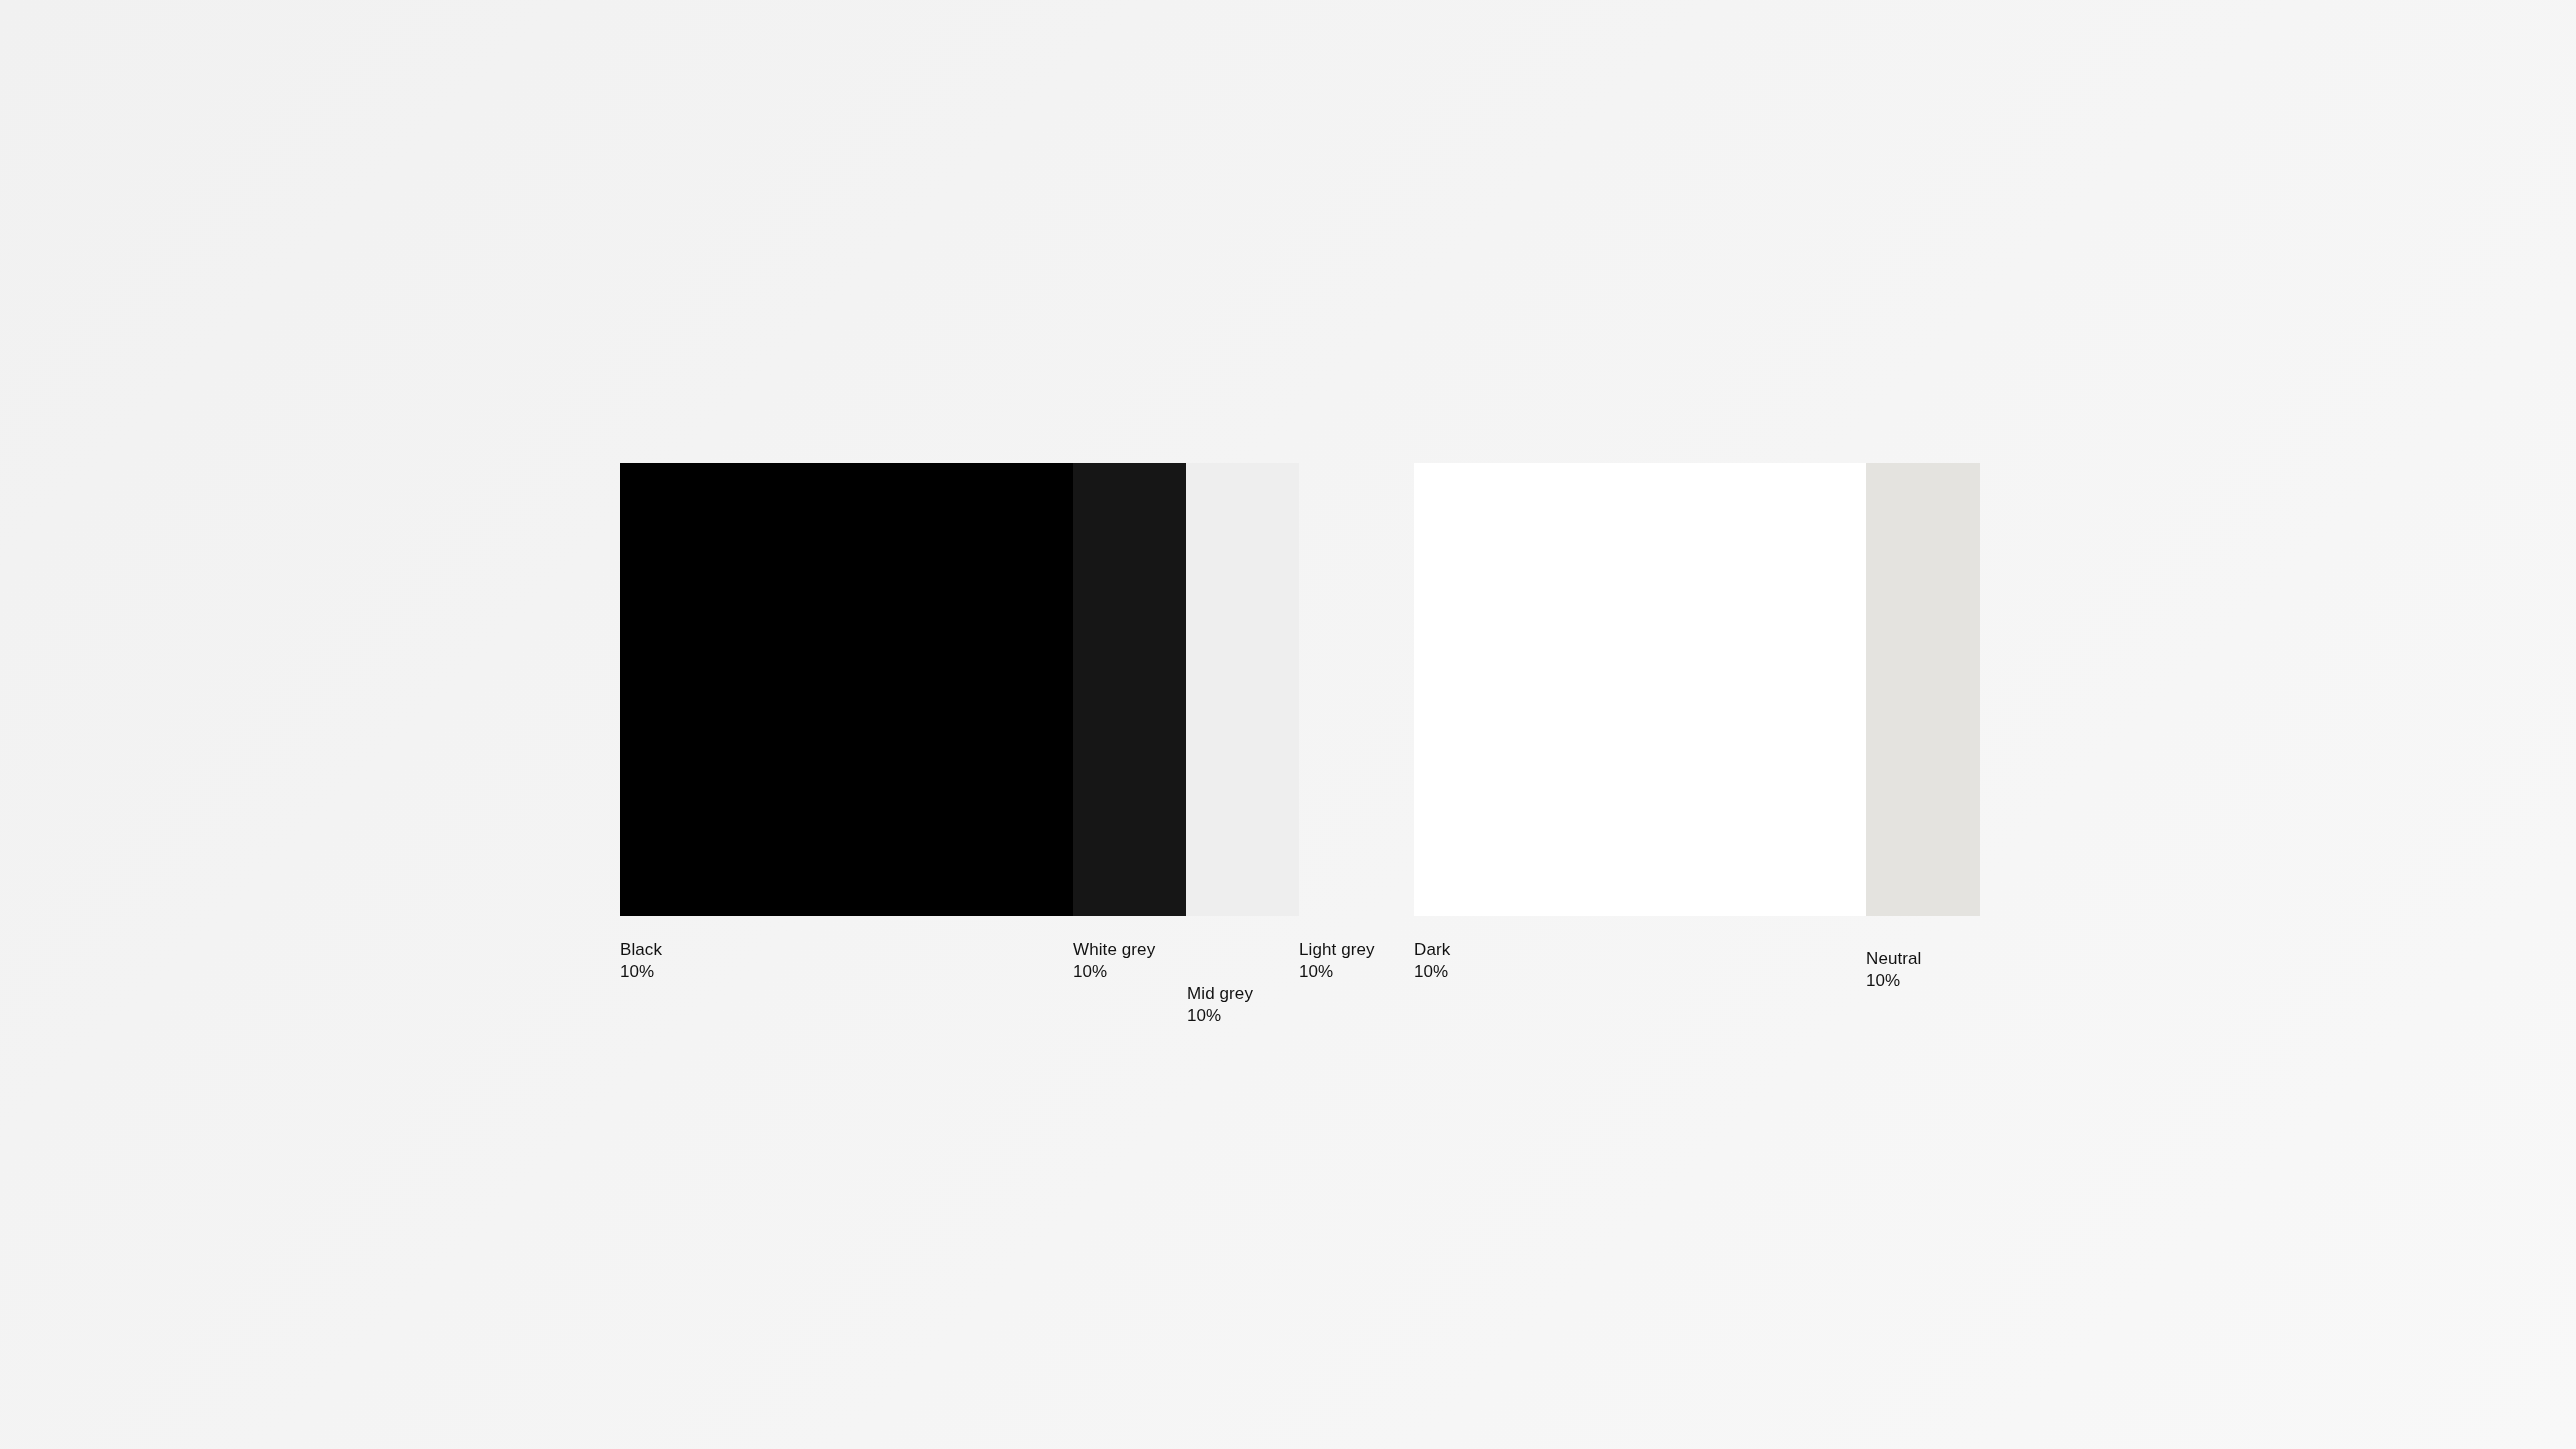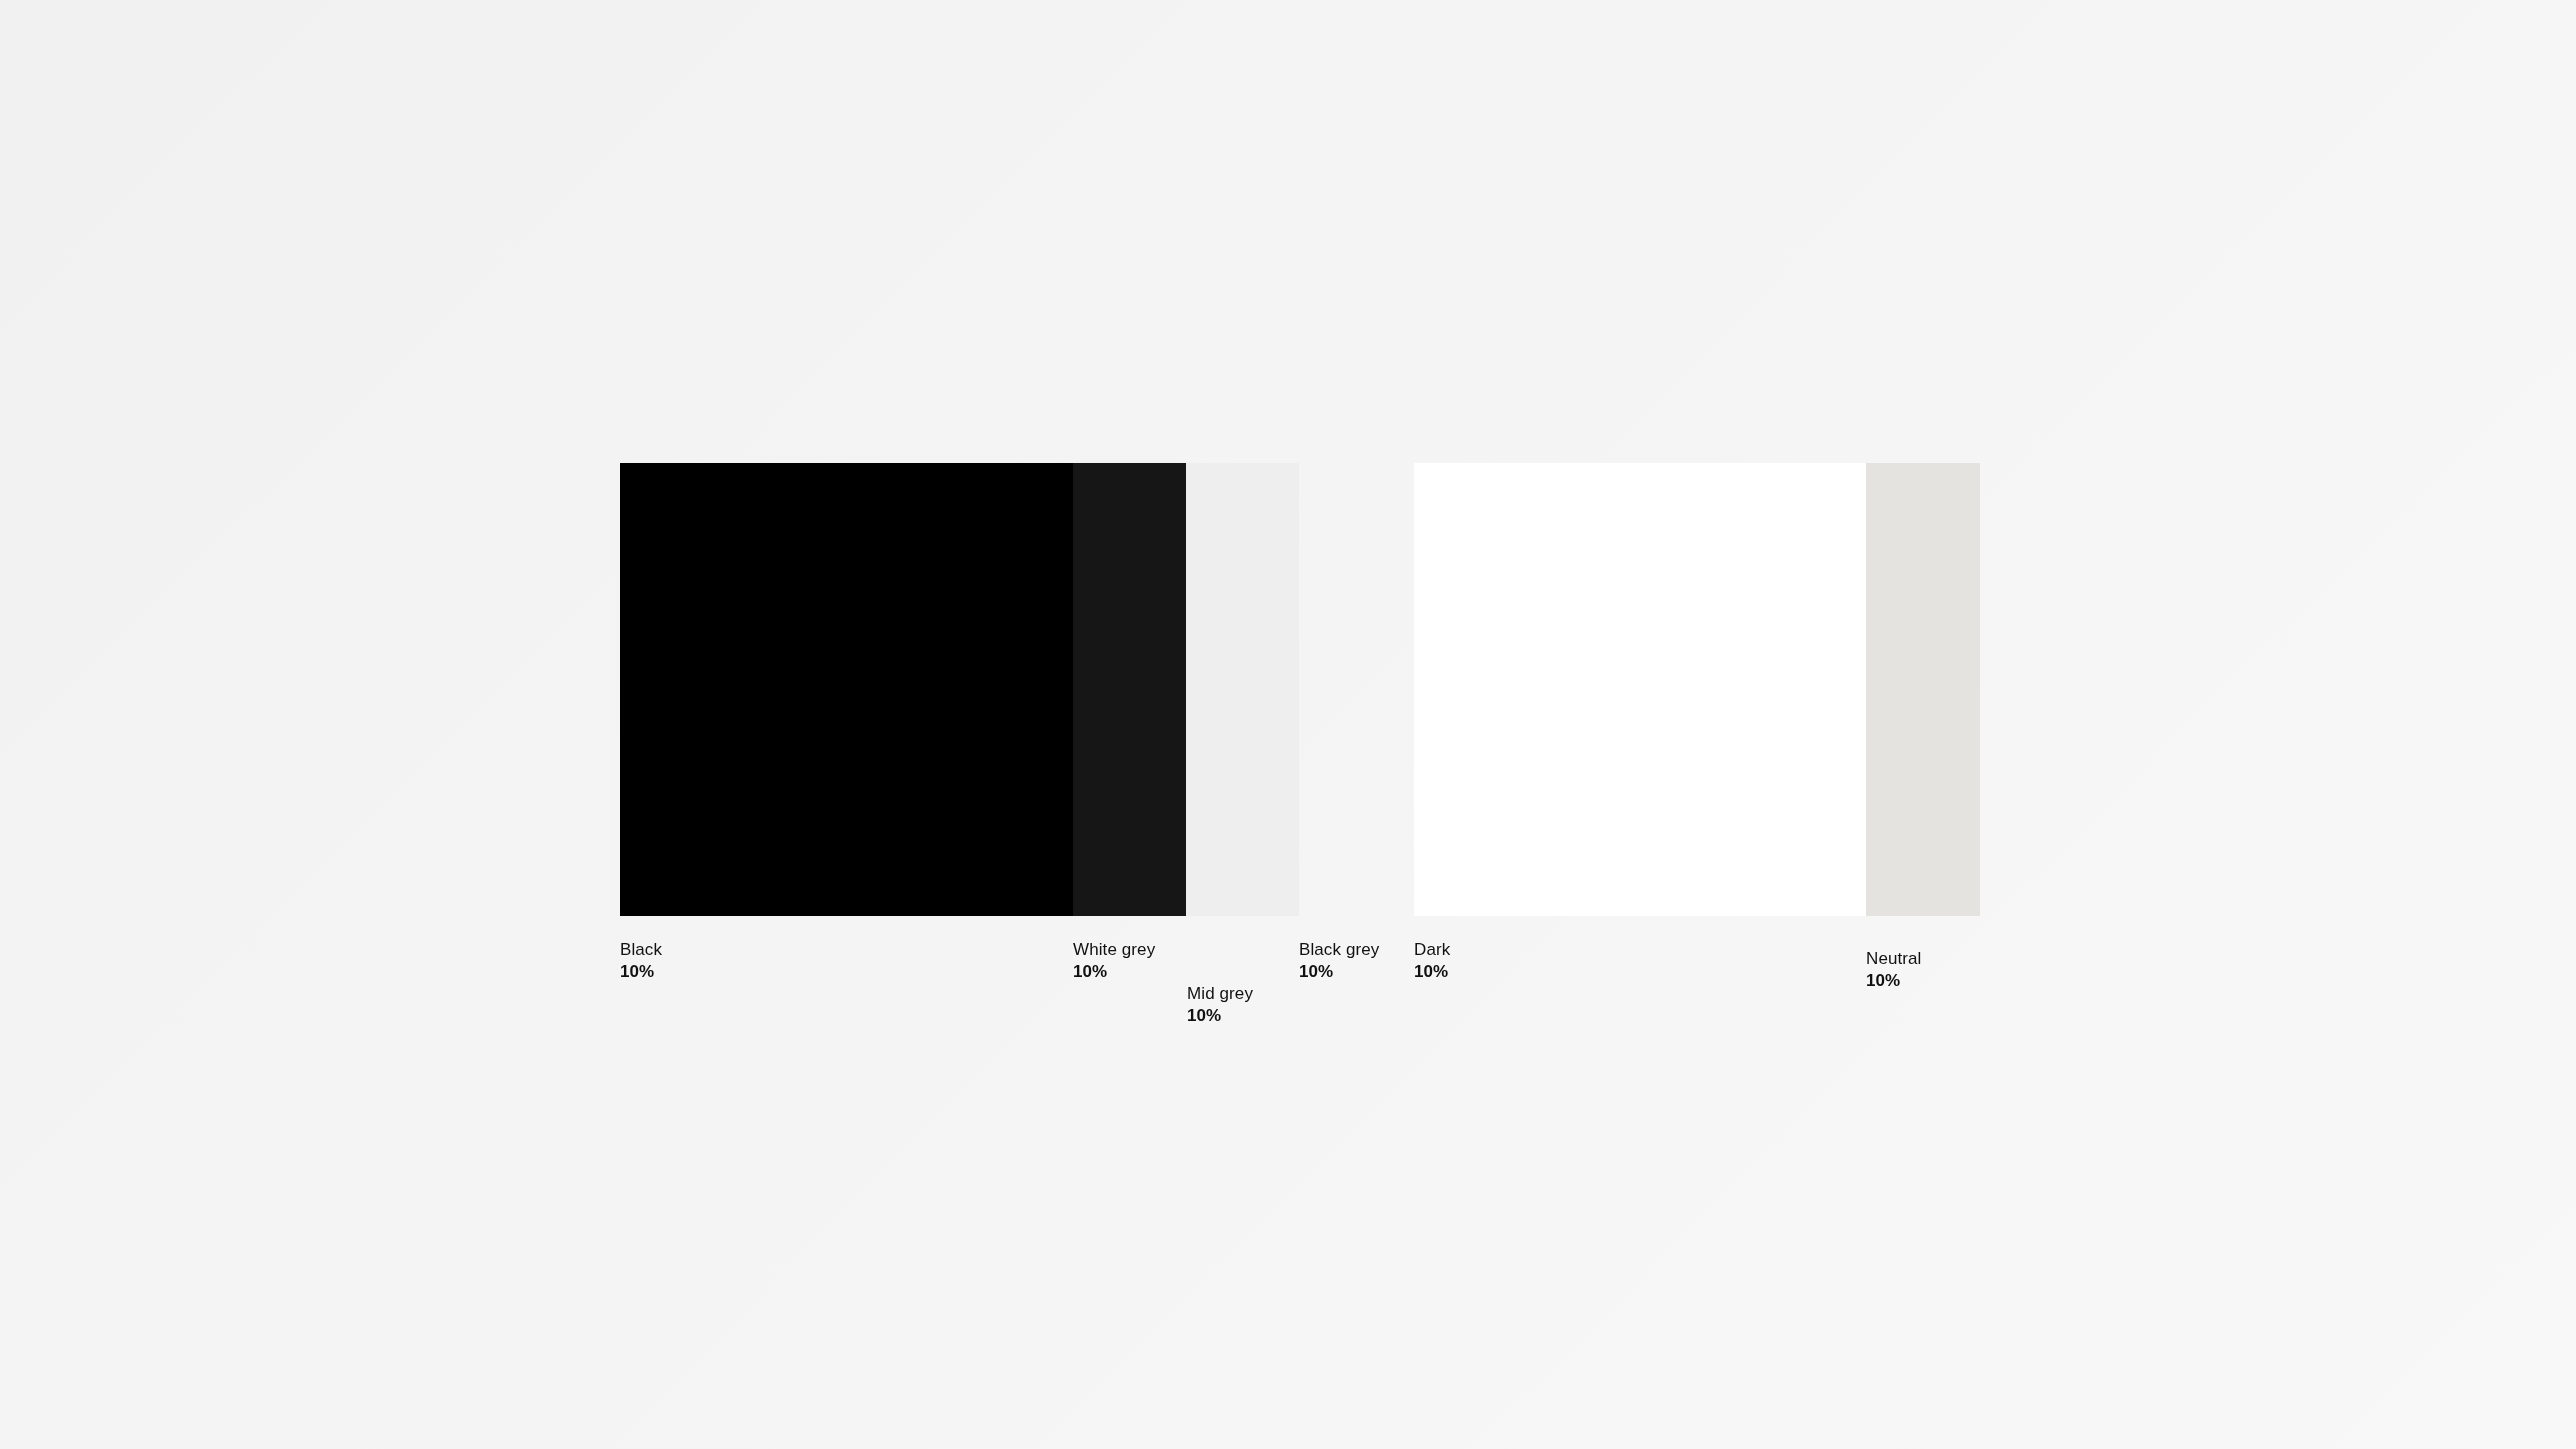--- a/index.html
+++ b/index.html
@@ -74,21 +74,21 @@
     display: block;
     font-size: 17px;
     font-weight: 400;
     color: #111111;
     letter-spacing: 0.1px;
   }
 
   .swatch-label .label-share {
     display: block;
     font-size: 17px;
-    font-weight: 700;
+    font-weight: 400;
     color: #111111;
     letter-spacing: 0.1px;
     margin-top: 2.3px;
   }
 </style>
 </head>
 <body>
 
 <div class="canvas" style="background: linear-gradient(135deg, rgb(241, 241, 241) 0%, rgb(248, 248, 248) 100%);">
   <div class="palette-board">
@@ -119,21 +119,21 @@
         <span class="label-name">White grey</span>
         <span class="label-share">10%</span>
       </div>
 
       <div class="swatch-label" style="left: 1175px; margin-top: 44px;">
         <span class="label-name">Mid grey</span>
         <span class="label-share">10%</span>
       </div>
 
       <div class="swatch-label" style="left: 1287px;">
-        <span class="label-name">Black grey</span>
+        <span class="label-name">Light grey</span>
         <span class="label-share">10%</span>
       </div>
 
       <div class="swatch-label" style="left: 1402px;">
         <span class="label-name">Dark</span>
         <span class="label-share">10%</span>
       </div>
 
       <div class="swatch-label" style="left: 1854px; margin-top: 9px;">
         <span class="label-name">Neutral</span>

